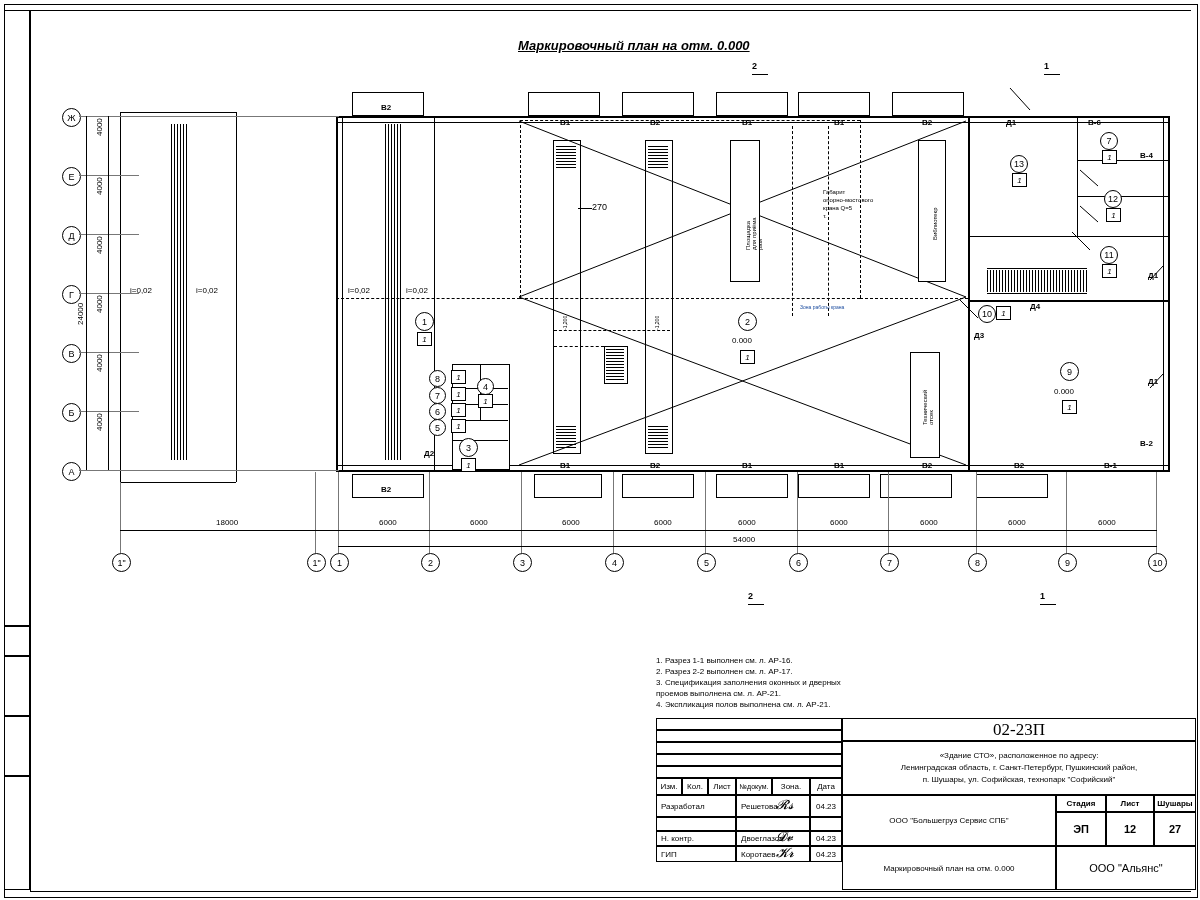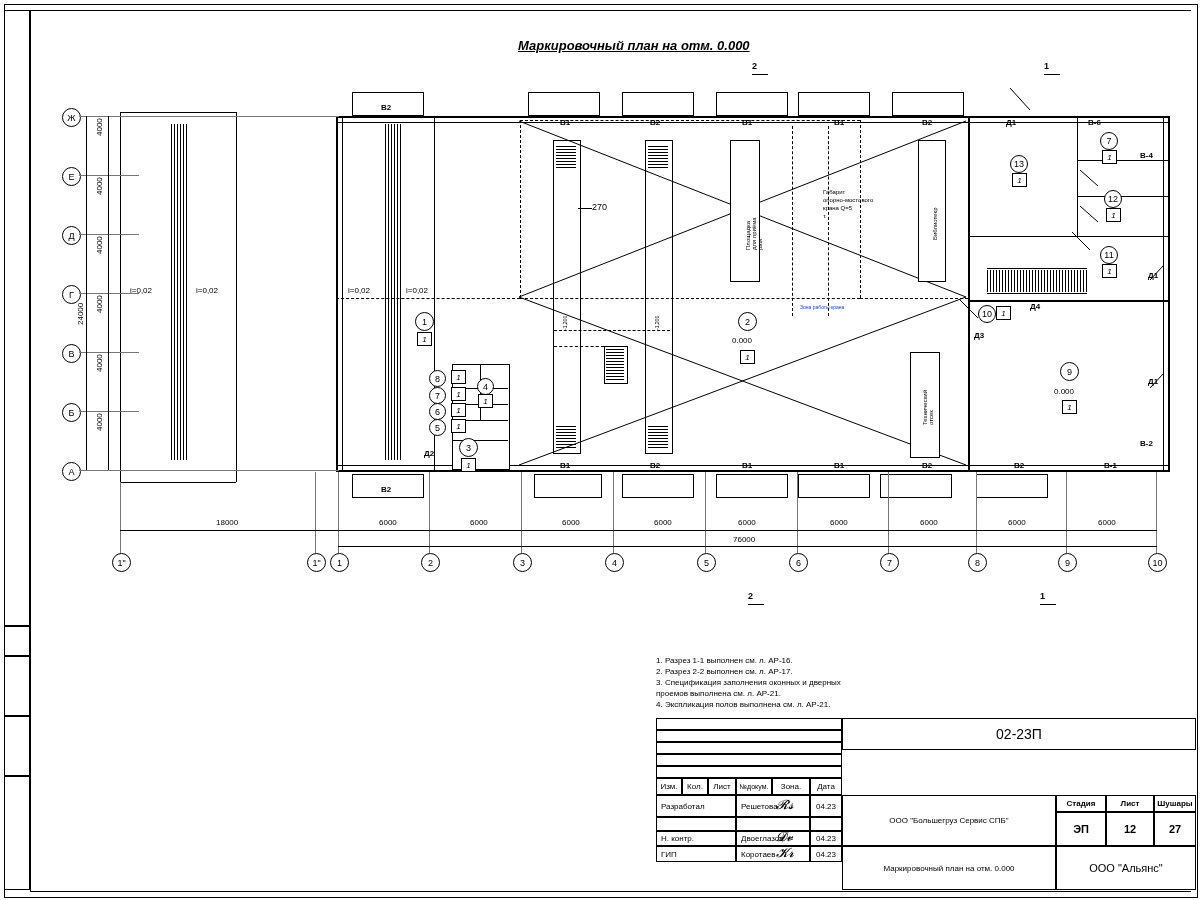--- a/index.html
+++ b/index.html
@@ -299,21 +299,21 @@
   <div class="lbl" style="left:216px;top:519px;">18000</div>
   <div class="lbl" style="left:379px;top:519px;">6000</div>
   <div class="lbl" style="left:470px;top:519px;">6000</div>
   <div class="lbl" style="left:562px;top:519px;">6000</div>
   <div class="lbl" style="left:654px;top:519px;">6000</div>
   <div class="lbl" style="left:738px;top:519px;">6000</div>
   <div class="lbl" style="left:830px;top:519px;">6000</div>
   <div class="lbl" style="left:920px;top:519px;">6000</div>
   <div class="lbl" style="left:1008px;top:519px;">6000</div>
   <div class="lbl" style="left:1098px;top:519px;">6000</div>
-  <div class="lbl" style="left:733px;top:536px;">76000</div>
+  <div class="lbl" style="left:733px;top:536px;">54000</div>
 
   <div class="lbl bold" style="left:752px;top:62px;font-size:9px;">2</div>
   <div class="ln h" style="left:752px;top:74px;width:16px;"></div>
   <div class="lbl bold" style="left:1044px;top:62px;font-size:9px;">1</div>
   <div class="ln h" style="left:1044px;top:74px;width:16px;"></div>
   <div class="lbl bold" style="left:748px;top:592px;font-size:9px;">2</div>
   <div class="ln h" style="left:748px;top:604px;width:16px;"></div>
   <div class="lbl bold" style="left:1040px;top:592px;font-size:9px;">1</div>
   <div class="ln h" style="left:1040px;top:604px;width:16px;"></div>
 
@@ -353,22 +353,27 @@
     <div class="cell" style="left:154px;top:113px;width:32px;height:15px;">04.23</div>
 
     <div class="cell cl" style="left:0;top:128px;width:80px;height:16px;padding-left:4px;">ГИП</div>
     <div class="cell cl" style="left:80px;top:128px;width:74px;height:16px;padding-left:4px;">Коротаев</div>
     <div class="cell" style="left:154px;top:128px;width:32px;height:16px;">04.23</div>
 
     <div class="lbl sig" style="left:120px;top:80px;">𝓡𝓼</div>
     <div class="lbl sig" style="left:120px;top:112px;">𝓓𝓿</div>
     <div class="lbl sig" style="left:120px;top:128px;">𝓚𝓻</div>
 
-    <div class="cell" style="left:186px;top:0;width:354px;height:32px;font-size:14px;">02-23П</div>
-
+    <div class="cell" style="left:186px;top:0;width:354px;height:24px;font-size:17px;font-family:Liberation Serif, serif;">02-23П</div>
+
+    <div class="cell" style="left:186px;top:22px;width:354px;height:55px;flex-direction:column;line-height:12px;">
+      <span>«Здание СТО», расположенное по адресу:</span>
+      <span>Ленинградская область, г. Санкт-Петербург, Пушкинский район,</span>
+      <span>п. Шушары, ул. Софийская, технопарк "Софийский"</span>
+    </div>
 
     <div class="cell" style="left:186px;top:77px;width:214px;height:51px;">ООО "Большегруз Сервис СПБ"</div>
     <div class="cell" style="left:186px;top:128px;width:214px;height:44px;">Маркировочный план на отм. 0.000</div>
 
     <div class="cell" style="left:400px;top:77px;width:50px;height:17px;font-weight:bold;">Стадия</div>
     <div class="cell" style="left:450px;top:77px;width:48px;height:17px;font-weight:bold;">Лист</div>
     <div class="cell" style="left:498px;top:77px;width:42px;height:17px;font-weight:bold;">Шушары</div>
 
     <div class="cell" style="left:400px;top:94px;width:50px;height:34px;font-weight:bold;font-size:11px;">ЭП</div>
     <div class="cell" style="left:450px;top:94px;width:48px;height:34px;font-weight:bold;font-size:11px;">12</div>

